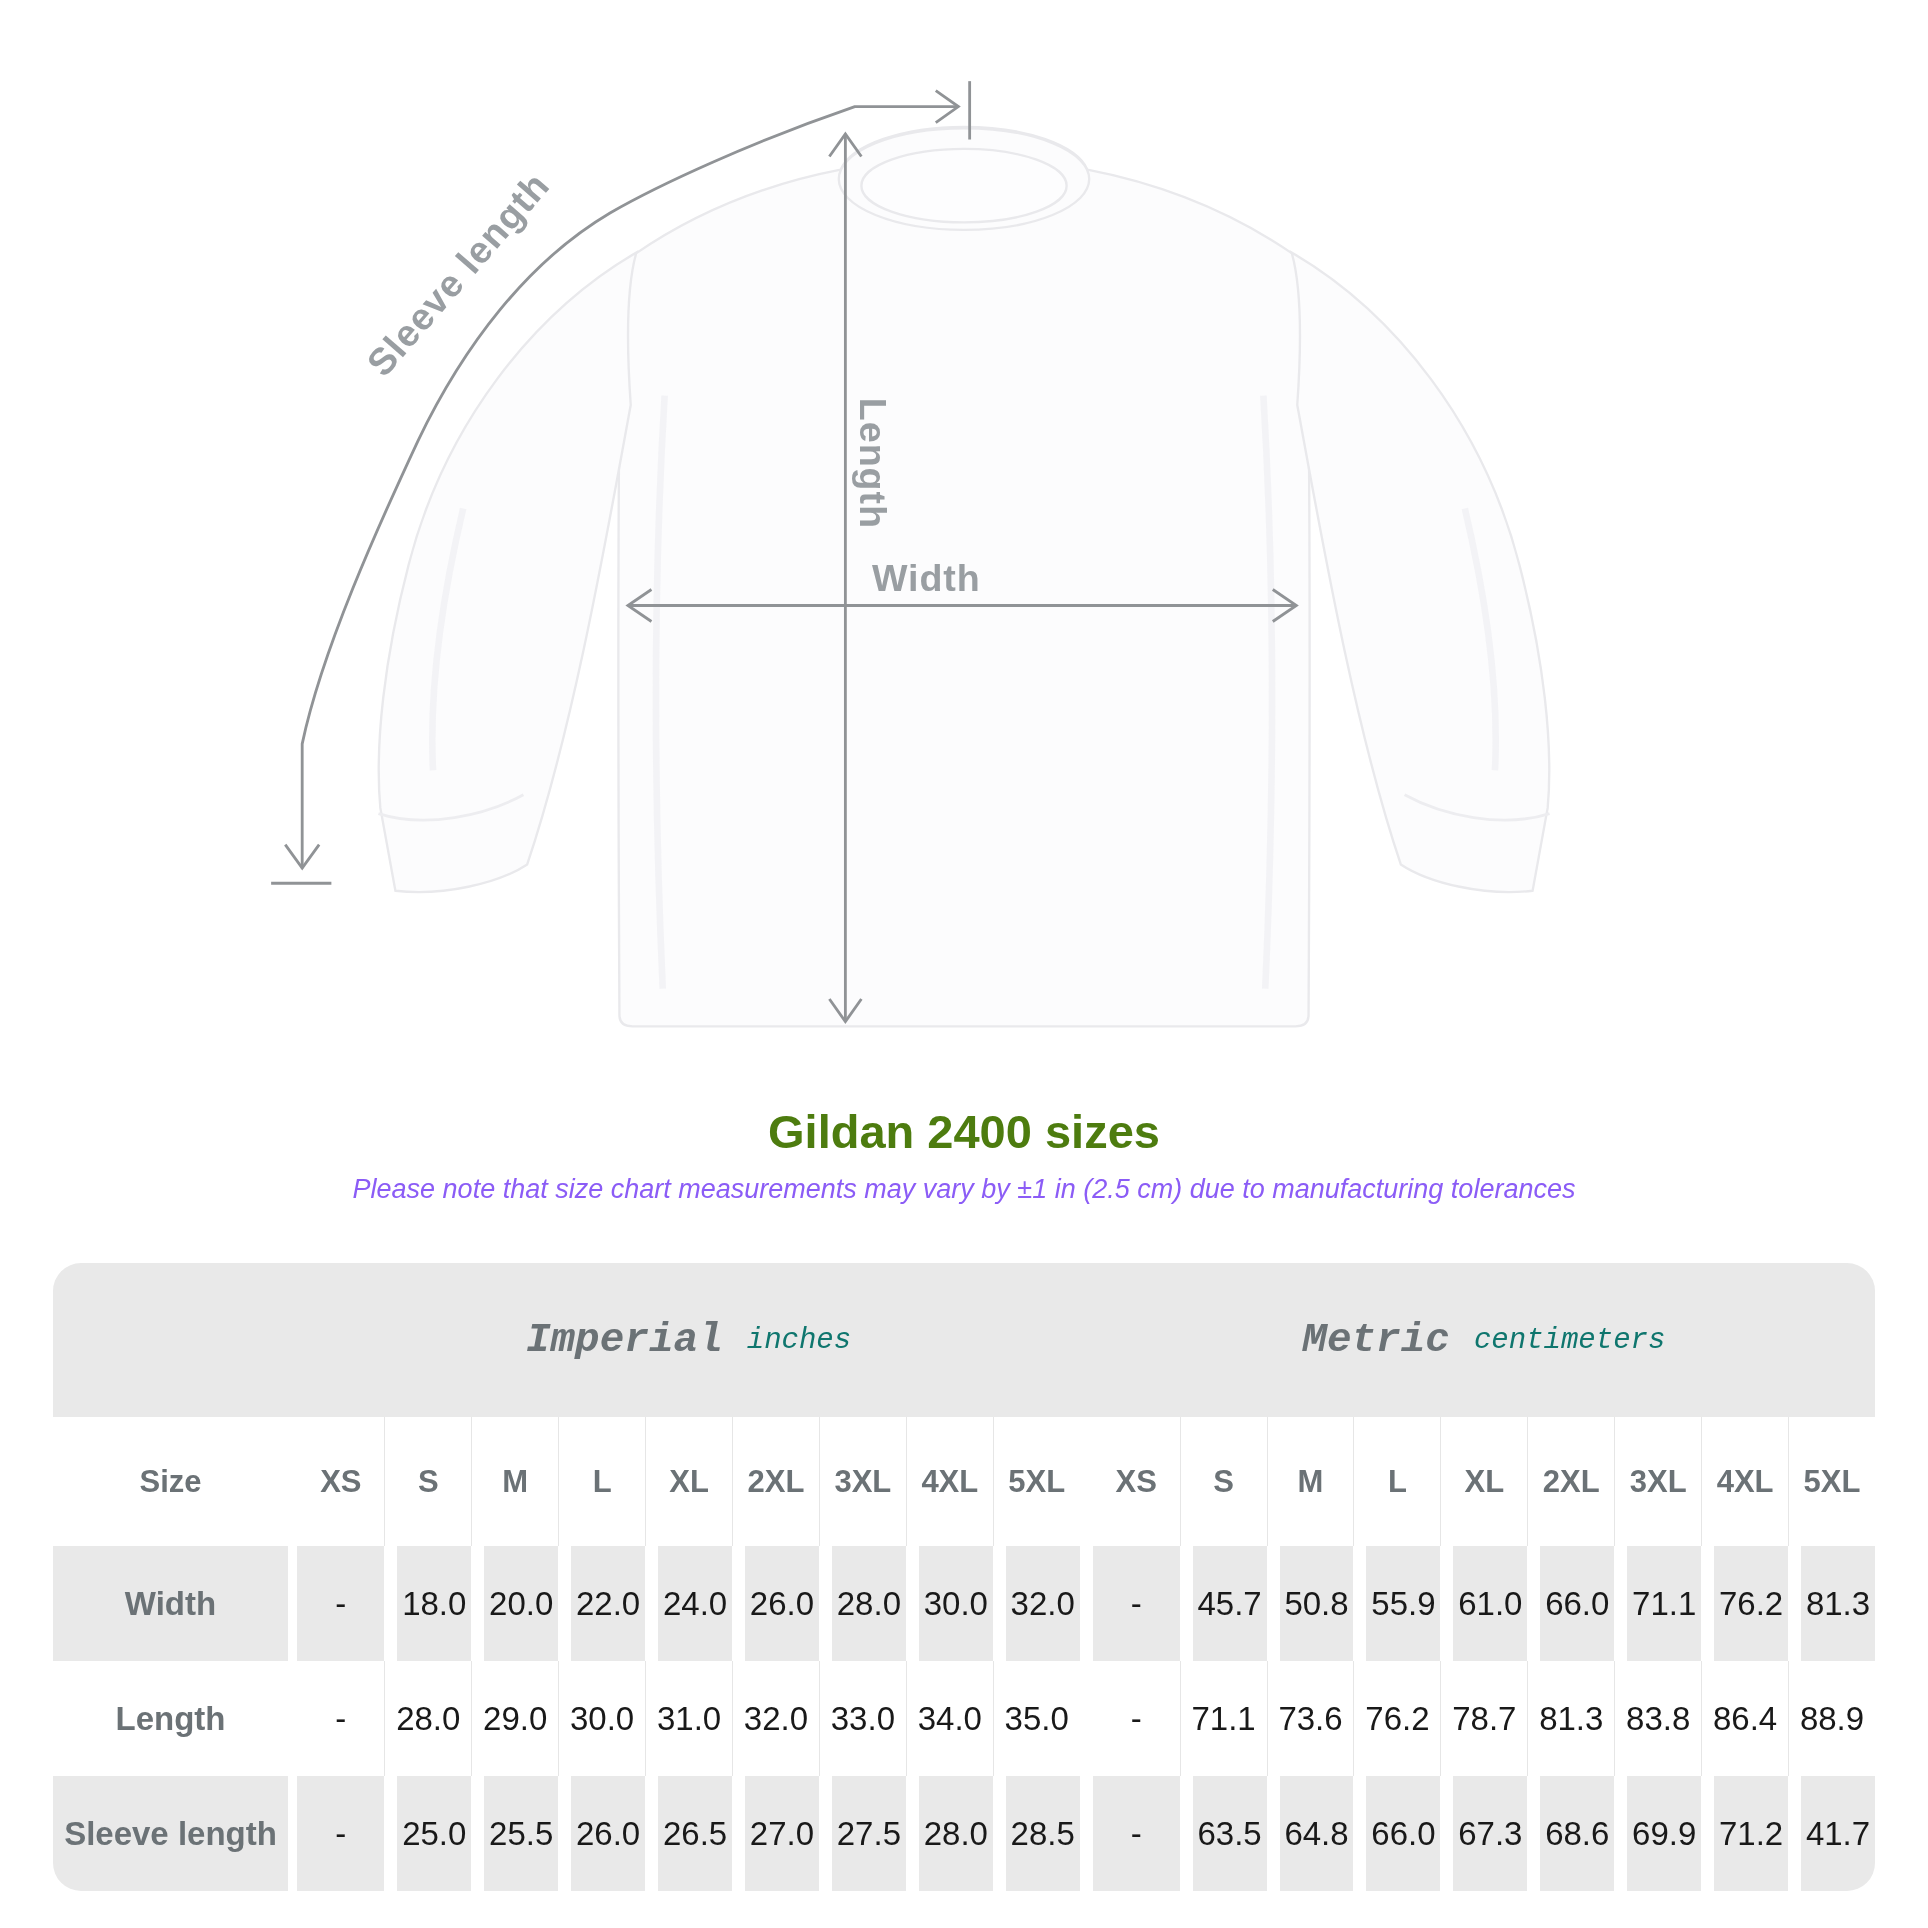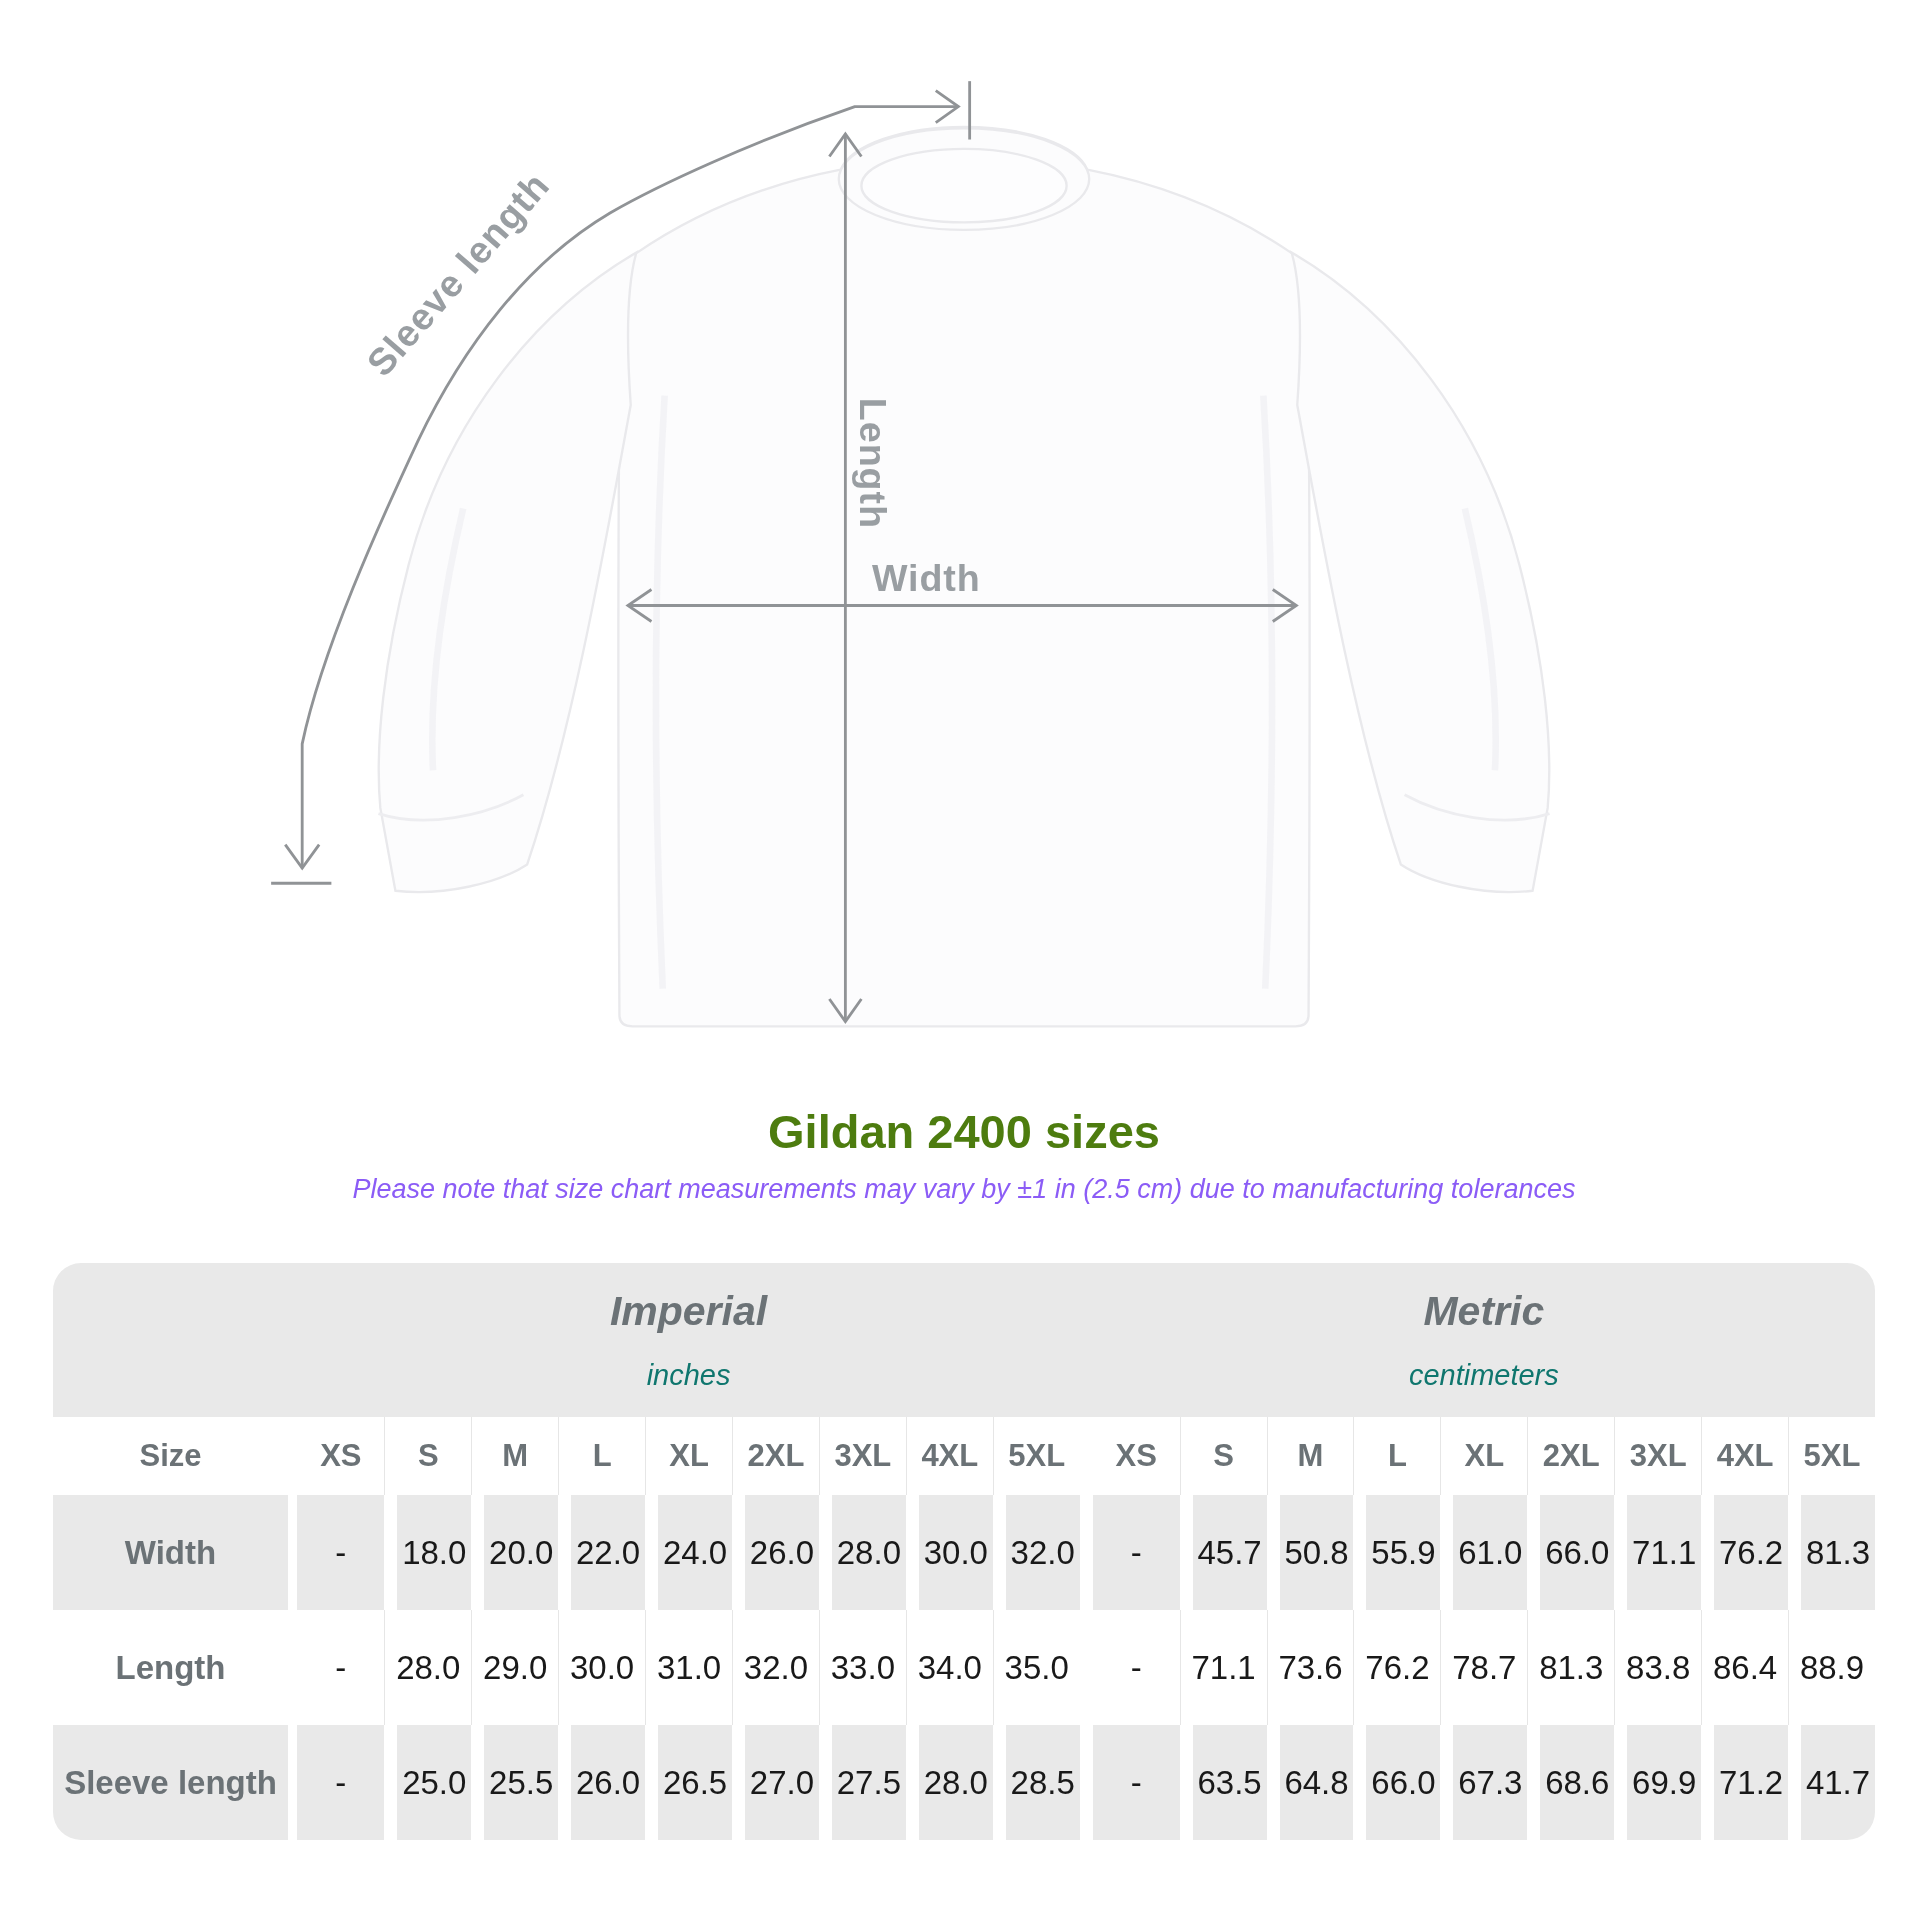--- a/index.html
+++ b/index.html
@@ -12,29 +12,29 @@
   .shirt { fill:#fcfcfd; stroke:#e9e9ec; stroke-width:2.5; }
   .seam { fill:none; stroke:#ededf0; stroke-width:3; }
   .fold { fill:none; stroke:#f2f2f5; stroke-width:7; opacity:.9; }
 
   .title { margin:21px 0 0; text-align:center; font-size:47px; font-weight:bold; color:#4d7c0f; }
   .subtitle { margin:15px 0 0; text-align:center; font-size:27px; font-style:italic; color:#8b5cf6; }
 
   .table-wrap { margin:58px 53px 0; border-radius:28px; overflow:hidden; background:#fff; }
   .band, .grid { display:grid; grid-template-columns:235px 9.4px repeat(9,1fr) 13px repeat(9,1fr); }
   .band { background:#e9e9e9; height:154px; }
-  .sec { display:flex; flex-direction:column; align-items:center; justify-content:center; gap:24px; }
+  .sec { display:flex; flex-direction:row; align-items:center; justify-content:center; gap:24px;font-family:Liberation Mono, monospace; }
   .sec-imperial { grid-column:3 / span 9; grid-row:1; }
   .sec-metric { grid-column:13 / span 9; grid-row:1; }
   .sec-name { font-size:41px; font-weight:bold; font-style:italic; color:#6b7276; }
   .sec-unit { font-size:29px; font-style:italic; color:#0f766e; }
 
   .row { display:contents; }
   .cell { display:flex; align-items:center; justify-content:center; }
-  .r-head .cell { height:78px;text-align:right; }
+  .r-head .cell { height:129px;text-align:right; }
   .r-data .cell { height:115px; }
   .row-white .cell { background:#ffffff; }
   .row-gray .cell { background:#e9e9e9; }
   .cell.gap { background:#ffffff !important; }
   .hd { font-size:31px; font-weight:bold; color:#6b7276; }
   .lab { font-size:33px; font-weight:bold; color:#6b7276; }
   .val { font-size:33px; color:#191919; }
   .row-white .sep { border-left:1.9px solid #e6e6e6; }
   .row-gray .sep { border-left:2.8px solid #ffffff;margin-left:11px; }
 </style>

